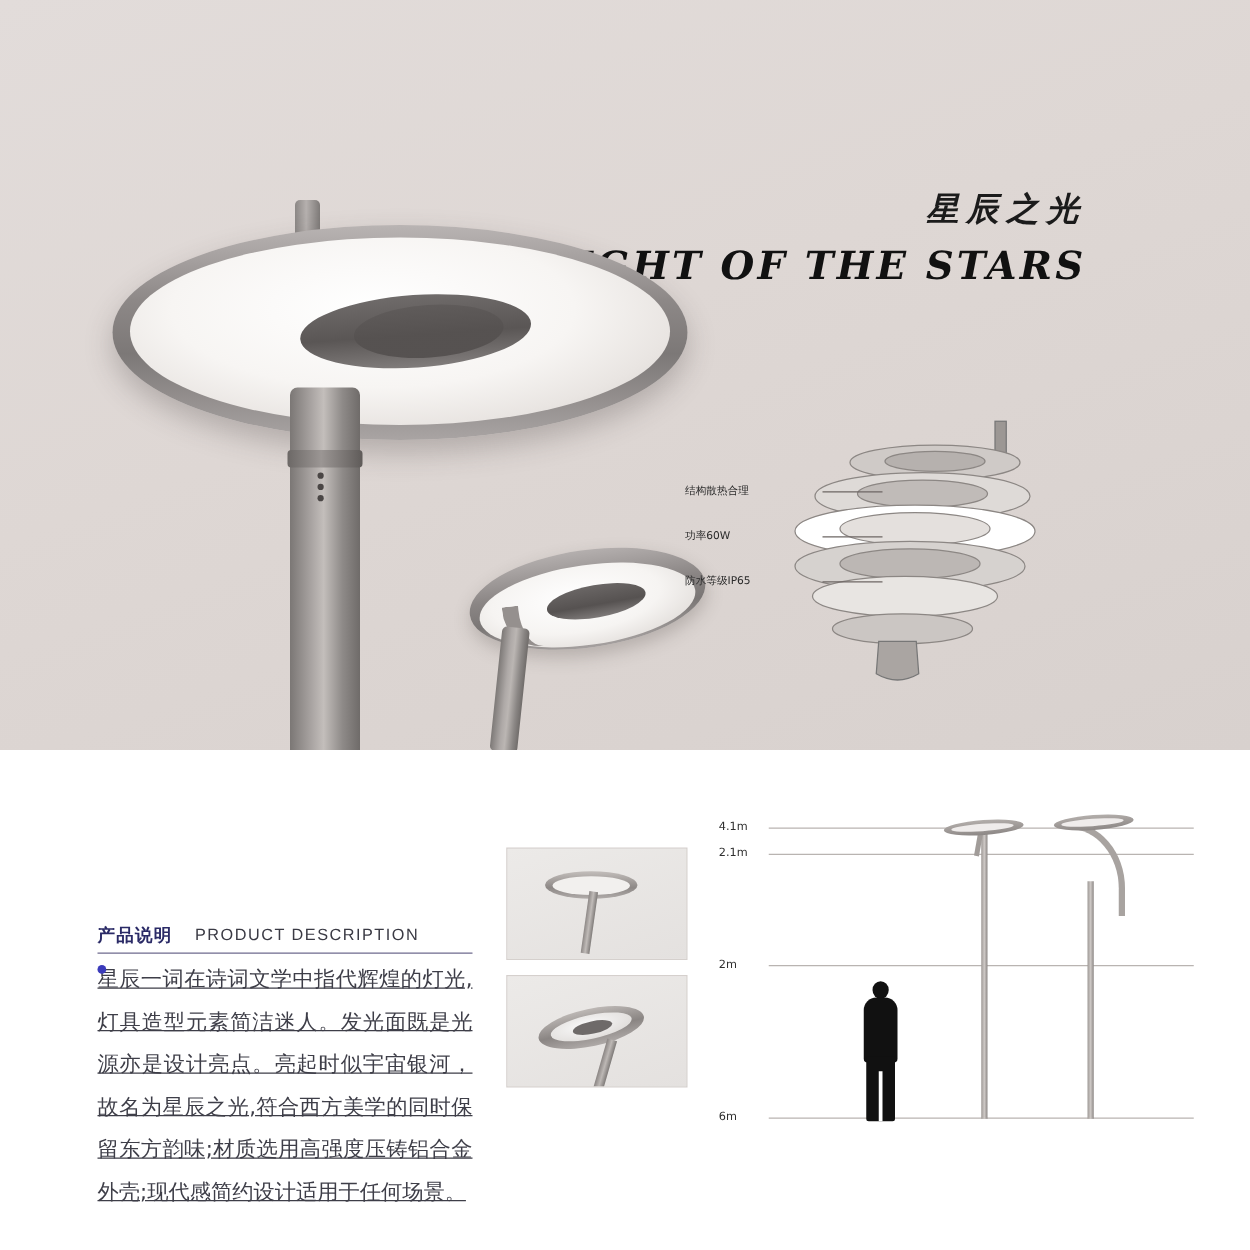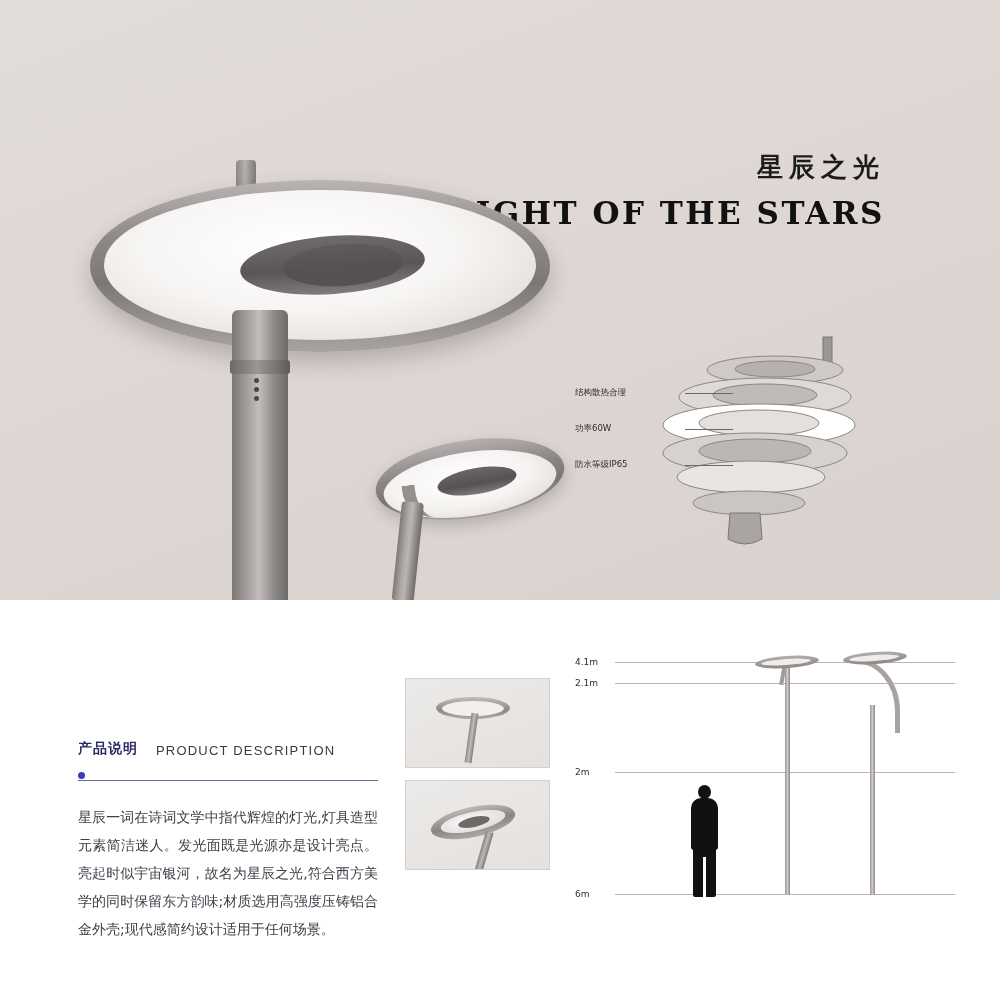--- a/index.html
+++ b/index.html
@@ -27,24 +27,25 @@
     position: absolute;
     left: 0; top: 0;
     width: 1000px;
     height: 600px;
     background: linear-gradient(160deg, #e2dcda 0%, #ded7d4 45%, #d8d1ce 100%);
     overflow: hidden;
   }
 
   .title-block {
     position: absolute;
-    right: 115px;
+    right: 131px;
     top: 150px;
     text-align: right;
     color: #1d1d1d;
+    font-style: italic;
   }
   .title-cn {
     font-size: 26px;
     letter-spacing: 6px;
     font-weight: 700;
     color: #1b1b1b;
     margin: 0 0 10px 0;
     font-family: "DejaVu Sans", sans-serif;
   }
   .title-en {
@@ -188,21 +189,21 @@
     border-left: 13px solid #908b89;
     border-bottom: 0;
     border-radius: 0 0 0 30px;
     transform: rotate(-6deg);
     opacity: .95;
   }
 
   
   .exploded {
     position: absolute;
-    right: 45px;
+    right: 72px;
     top: 325px;
     width: 330px;
     height: 250px;
   }
   .ex-labels {
     position: absolute;
     left: -50px;
     top: 62px;
     width: 110px;
     font-family: "DejaVu Sans", sans-serif;
@@ -234,24 +235,24 @@
   }
 
   .desc-block {
     position: absolute;
     left: 78px;
     top: 140px;
     width: 300px;
   }
   .desc-head {
     display: flex;
-    align-items: flex-end;
+    align-items: flex-start;
     gap: 18px;
     border-bottom: 1px solid #6f6b8e;
-    padding-bottom: 22px;
+    padding-bottom: 4px;
   }
   .desc-cn {
     font-size: 14px;
     font-weight: 700;
     color: #2a2a66;
     letter-spacing: 1px;
     font-family: "DejaVu Sans", sans-serif;
   }
   .desc-en {
     font-size: 13px;
@@ -260,26 +261,27 @@
   }
   .desc-dot {
     position: absolute;
     left: 0;
     top: 32px;
     width: 7px; height: 7px;
     border-radius: 50%;
     background: #3b3bbb;
   }
   .desc-body {
-    margin-top: 22px;
-    font-size: 14px;
+    margin-top: 4px;
+    font-size: 17px;
     line-height: 2.0;
     color: #3e3e48;
     font-family: "DejaVu Sans", sans-serif;
     text-align: justify;
+    text-decoration: underline;
   }
 
   
   .thumbs {
     position: absolute;
     left: 405px;
     top: 78px;
     width: 145px;
   }
   .thumb {

